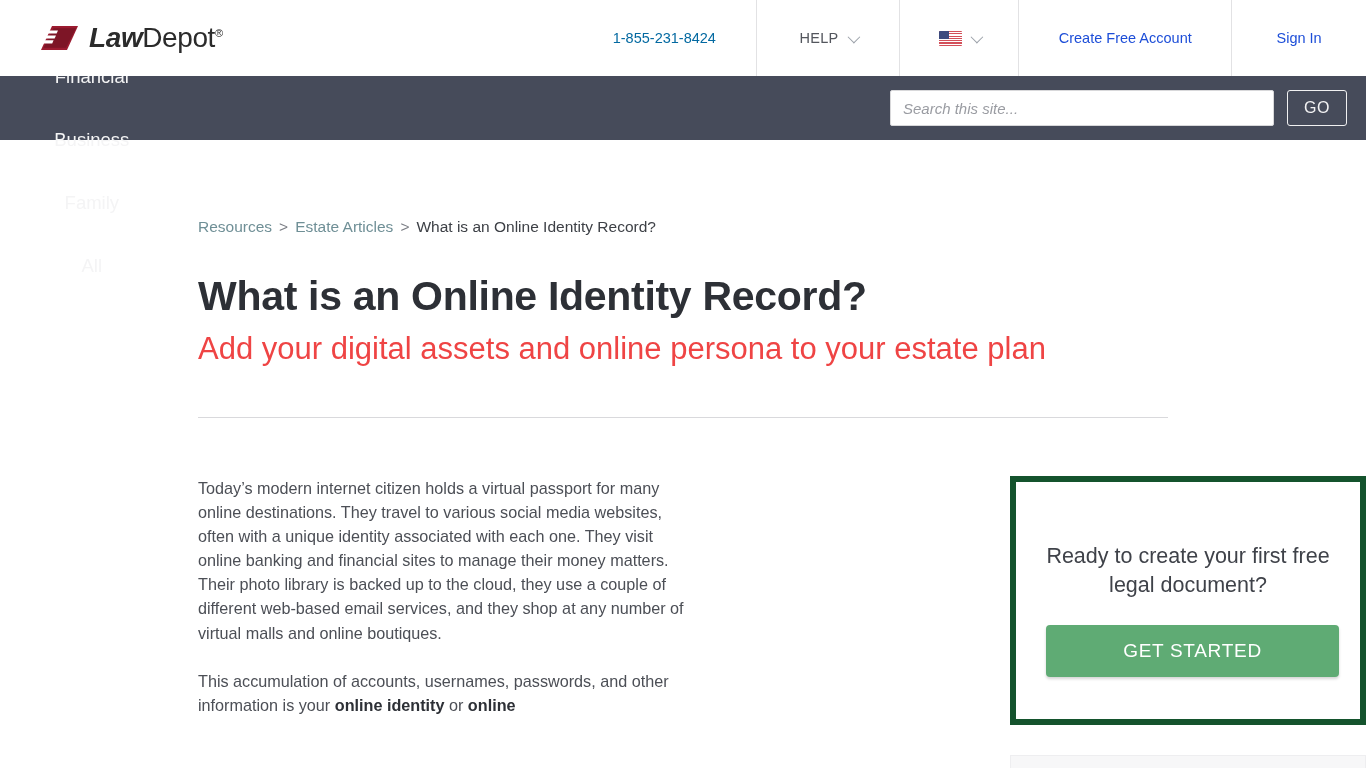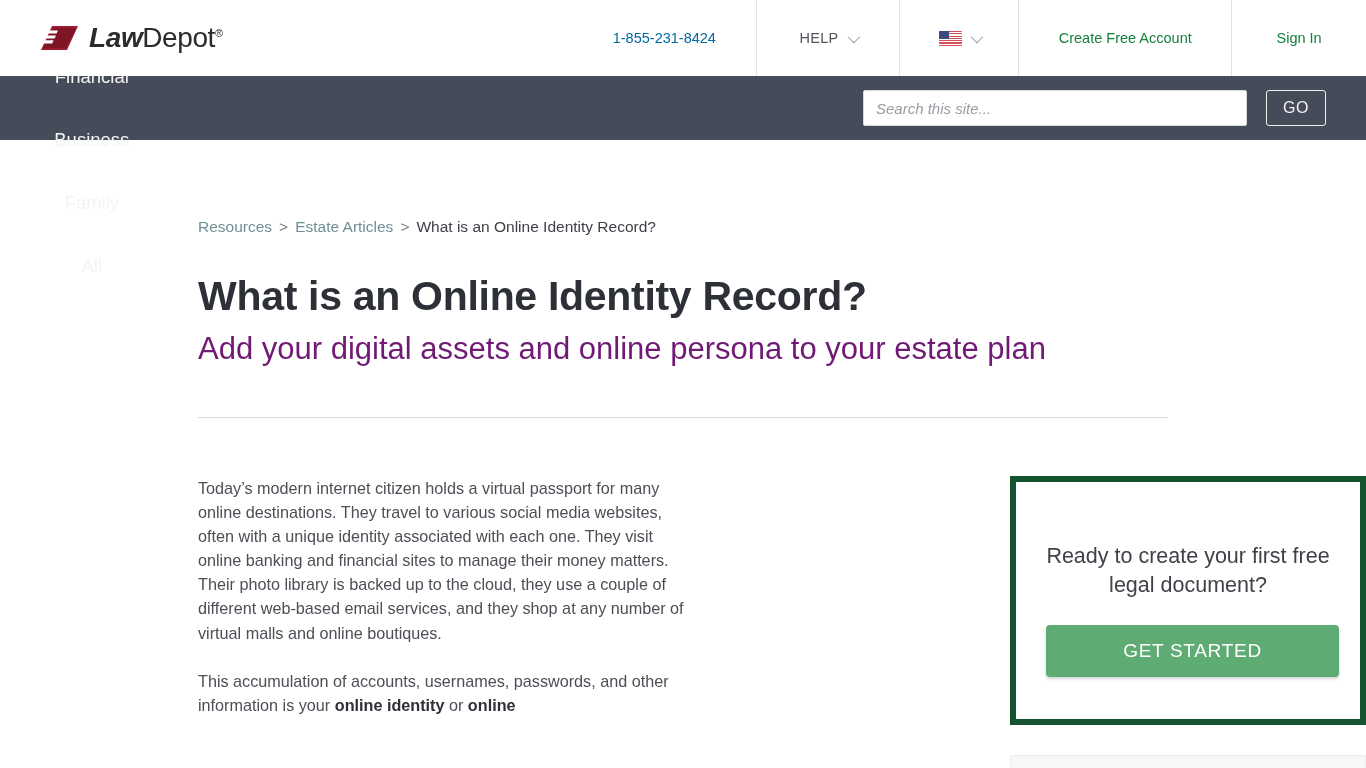--- a/index.html
+++ b/index.html
@@ -49,21 +49,21 @@
   .logo-text .reg { font-size: 11px; vertical-align: super; font-weight: normal; }
 
   .top-cell {
     display: flex;
     align-items: center;
     justify-content: center;
     gap: 9px;
     border-left: 1px solid #e2e2e4;
     padding: 0 22px;
     font-size: 14.5px;
-    color: #15803d;
+    color: #1d4ed8;
     white-space: nowrap;
     cursor: pointer;
   }
   .top-cell.noborder { border-left: none; }
   .top-cell.phone { color: #0369a1; width: 185px; padding: 0; }
   .top-cell.help { width: 145px; letter-spacing: .3px; color: #53565d; }
   .top-cell.flagcell { width: 120px; }
   .top-cell.create { width: 215px; }
   .top-cell.signin { width: 136px; }
 
@@ -109,22 +109,22 @@
     color: #f4f4f5;
     font-size: 18.5px;
     text-decoration: none;
     white-space: nowrap;
     cursor: pointer;
   }
   .nav-search {
     margin-left: auto;
     display: flex;
     align-items: center;
-    gap: 19px;
-    padding-right: 40px;
+    gap: 13px;
+    padding-right: 19px;
   }
   .search-input {
     width: 384px;
     height: 36px;
     border: 1px solid #d8d8da;
     background: #ffffff;
     border-radius: 2px;
     padding: 0 12px;
     font-size: 15px;
     font-style: italic;
@@ -164,21 +164,21 @@
   h1.title {
     font-size: 41px;
     font-weight: bold;
     color: #2d3036;
     letter-spacing: -0.3px;
     line-height: 1.12;
   }
   .subtitle {
     font-size: 31px;
     font-weight: normal;
-    color: #701a75;
+    color: #ef4444;
     line-height: 1.48;
     margin-top: 6px;
     max-width: 930px;
   }
   .divider {
     width: 970px;
     height: 1px;
     background: #d9d9dc;
     margin-top: 45px;
   }

